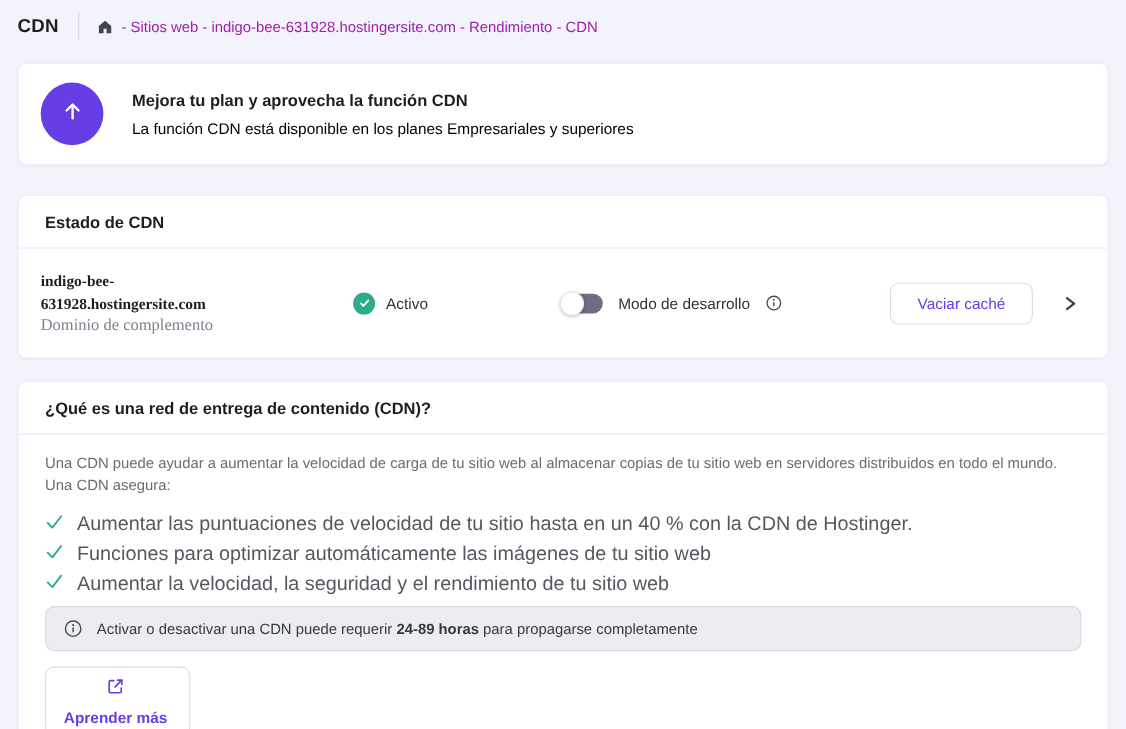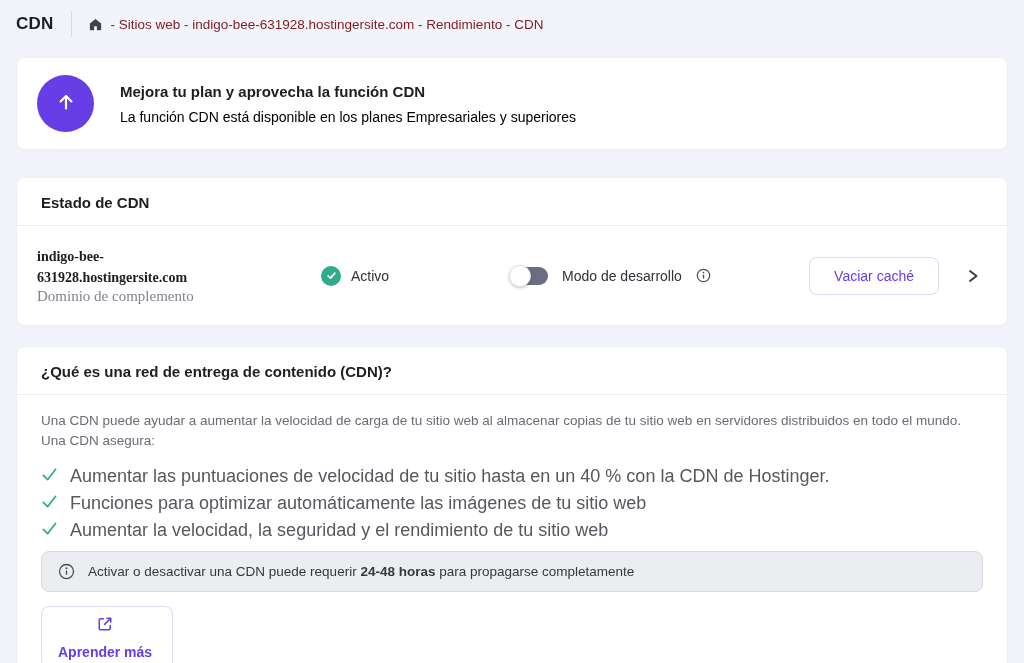--- a/index.html
+++ b/index.html
@@ -13,21 +13,21 @@
 
   
   .page-header {
     display: flex;
     align-items: center;
     padding: 13px 16px 12px;
     height: 47px;
   }
   .page-title { font-size: 17px; font-weight: bold; letter-spacing: .2px; }
   .header-divider { width: 1px; height: 26px; background: #d8dae6; margin: 0 16px 0 18px; }
-  .breadcrumb { display: flex; align-items: center; gap: 7px; color: #7f1d1d; font-size: 13.5px; }
+  .breadcrumb { display: flex; align-items: center; gap: 7px; color: #a21caf; font-size: 13.5px; }
   .breadcrumb svg { display: block; }
 
   
   .card {
     background: #ffffff;
     border: 1px solid #ebedf8;
     border-radius: 8px;
     margin: 0 16px;
     box-shadow: 0 1px 2px rgba(30,35,90,.03);
   }
@@ -237,21 +237,21 @@
       </li>
     </ul>
     <div class="notice-banner">
       <span style="display:flex;align-items:center;">
         <svg width="17" height="17" viewBox="0 0 16 16">
             <circle cx="8" cy="8" r="6.6" fill="none" stroke="#4a4d56" stroke-width="1.2"></circle>
             <circle cx="8" cy="4.9" r="0.95" fill="#4a4d56"></circle>
             <rect x="7.35" y="6.9" width="1.3" height="4.4" rx="0.65" fill="#4a4d56"></rect>
           </svg>
       </span>
-      <span class="notice-text"><span>Activar o desactivar una CDN puede requerir </span><b>24-48 horas</b><span> para propagarse completamente</span></span>
+      <span class="notice-text"><span>Activar o desactivar una CDN puede requerir </span><b>24-89 horas</b><span> para propagarse completamente</span></span>
     </div>
     <button class="learn-more-btn">
       <span style="display:flex;align-items:center;">
         <svg width="18" height="18" viewBox="0 0 20 20" fill="none" stroke="#673de6" stroke-width="1.7" stroke-linecap="round" stroke-linejoin="round">
             <path d="M8.2 4.2 H5 C4.2 4.2 3.6 4.8 3.6 5.6 V15 C3.6 15.8 4.2 16.4 5 16.4 H14.4 C15.2 16.4 15.8 15.8 15.8 15 V11.8"></path>
             <path d="M12.2 3.6 H16.4 V7.8"></path>
             <path d="M16 4 L9.6 10.4"></path>
           </svg>
       </span>
       <span>Aprender más</span>

